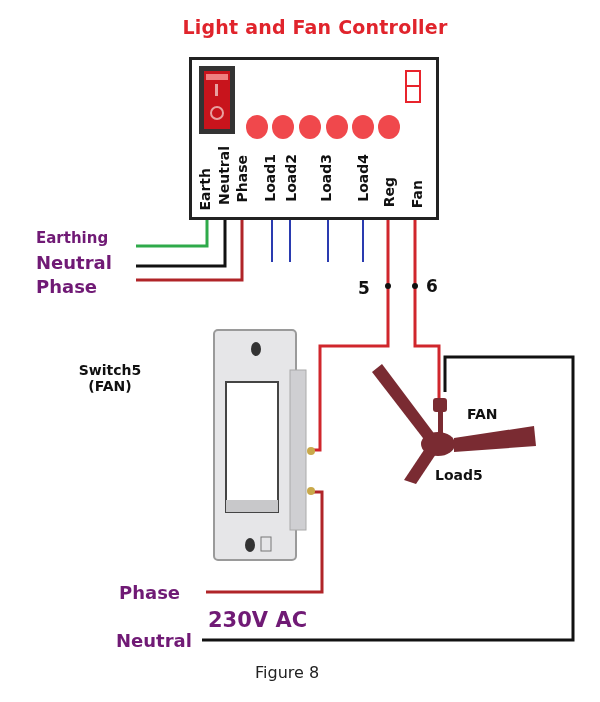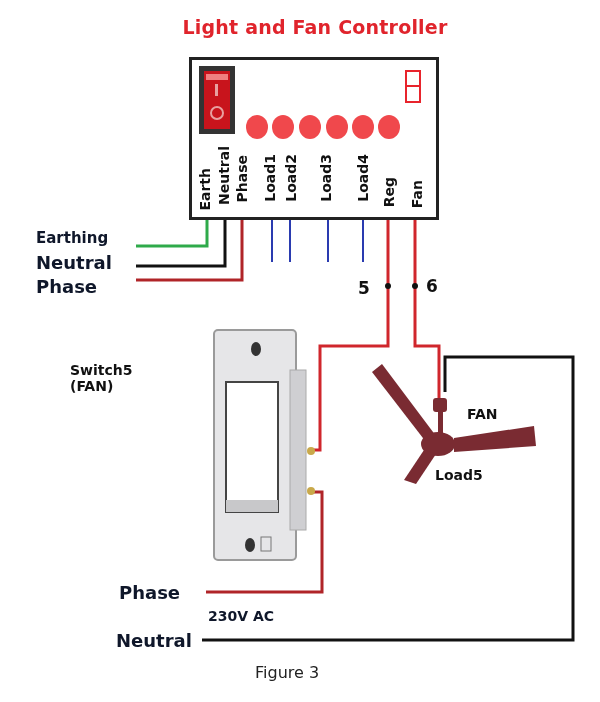--- a/index.html
+++ b/index.html
@@ -8,23 +8,23 @@
   .title { left:0; width:630px; top:16px; text-align:center; color:#e0242c; font-weight:bold; font-size:19px; font-family:"DejaVu Sans", sans-serif; letter-spacing:0.2px; }
   .ctrl-box { left:189px; top:57px; width:250px; height:163px; border:3px solid #222; box-sizing:border-box; background:#fff; }
   .rocker { left:199px; top:66px; width:36px; height:68px; background:#333; }
   .rocker-inner { left:204px; top:71px; width:26px; height:58px; background:#c8141c; }
   .rocker-top { left:206px; top:74px; width:22px; height:6px; background:#f08080; }
   .rocker-i { left:215px; top:84px; width:3px; height:12px; background:#e8a0a0; }
   .rocker-o { left:210px; top:106px; width:10px; height:10px; border:2px solid #e8a0a0; border-radius:50%; }
   .seg { left:404px; top:69px; width:18px; height:36px; }
   .led { width:22px; height:24px; border-radius:50%; background:#f0484c; top:115px; }
   .pin-label { font-family:"DejaVu Sans", sans-serif; font-size:14px; font-weight:bold; color:#111; writing-mode:vertical-rl; transform:rotate(180deg); white-space:nowrap; line-height:16px; }
-  .side-label { font-family:"DejaVu Sans", sans-serif; font-weight:bold; font-size:16px; color:#0f172a; }
+  .side-label { font-family:"DejaVu Sans", sans-serif; font-weight:bold; font-size:16px; color:#701a75; }
   .node-label { font-family:"DejaVu Sans", sans-serif; font-weight:bold; font-size:17px; color:#111; }
-  .sw-label { font-family:"DejaVu Sans", sans-serif; font-size:14px; color:#111; font-weight:bold; }
+  .sw-label { font-family:"DejaVu Sans", sans-serif; font-size:14px; color:#111; text-align:center; font-weight:bold; }
   .fan-label { font-family:"DejaVu Sans", sans-serif; font-size:14px; font-weight:bold; color:#111; }
   .caption { font-family:"DejaVu Sans", sans-serif; font-size:16px; color:#222; }
   svg.wires { position:absolute; left:0; top:0; }
 </style>
 </head>
 <body>
 
 <div class="abs title">Light and Fan Controller</div>
 
 <div class="abs ctrl-box"></div>
@@ -114,16 +114,16 @@
 
 <div class="abs sw-label" style="left:70px; top:362px; width:80px">
   <div>Switch5</div>
   <div>(FAN)</div>
 </div>
 
 <div class="abs fan-label" style="left:467px; top:406px">FAN</div>
 <div class="abs fan-label" style="left:435px; top:467px">Load5</div>
 
 <div class="abs side-label" style="left:119px; top:582px; font-size:18px">Phase</div>
-<div class="abs side-label" style="left:208px; top:608px; font-size:14px">230V AC</div>
+<div class="abs side-label" style="left:208px; top:608px; font-size:21px">230V AC</div>
 <div class="abs side-label" style="left:116px; top:630px; font-size:18px">Neutral</div>
 
-<div class="abs caption" style="left:255px; top:663px">Figure 3</div>
+<div class="abs caption" style="left:255px; top:663px">Figure 8</div>
 
 </body></html>

